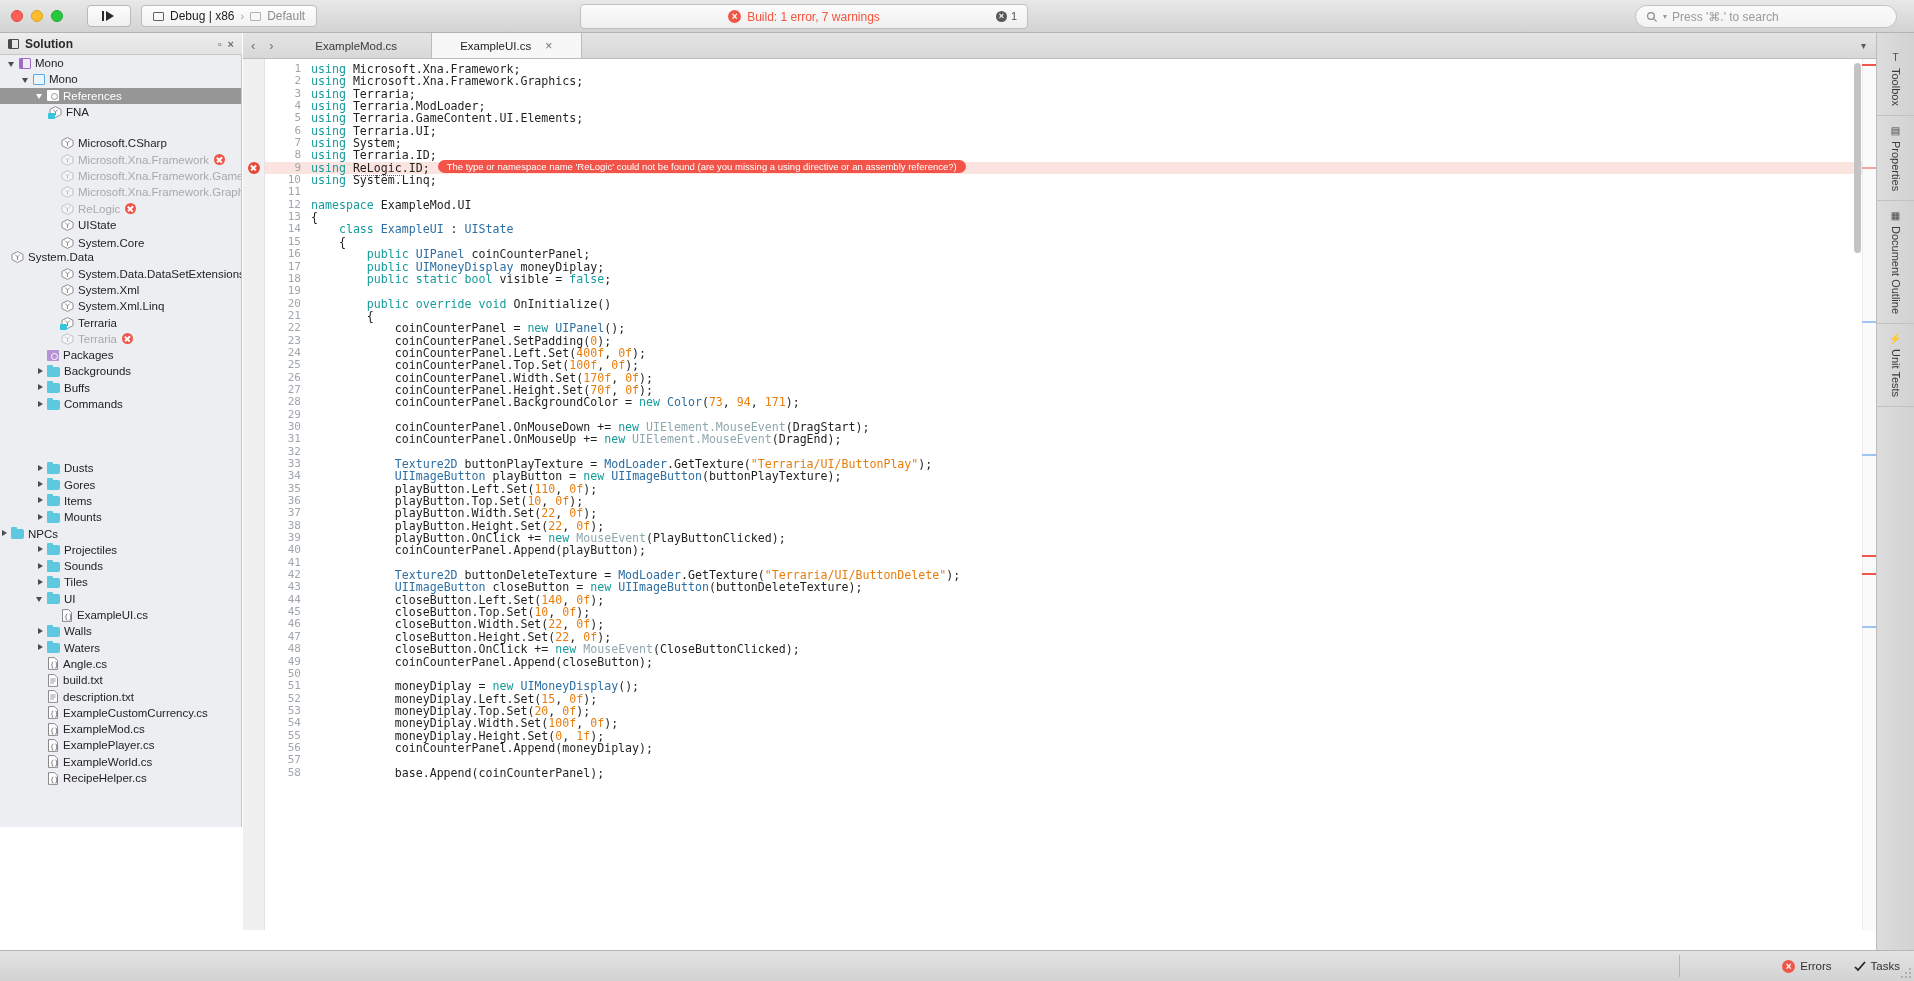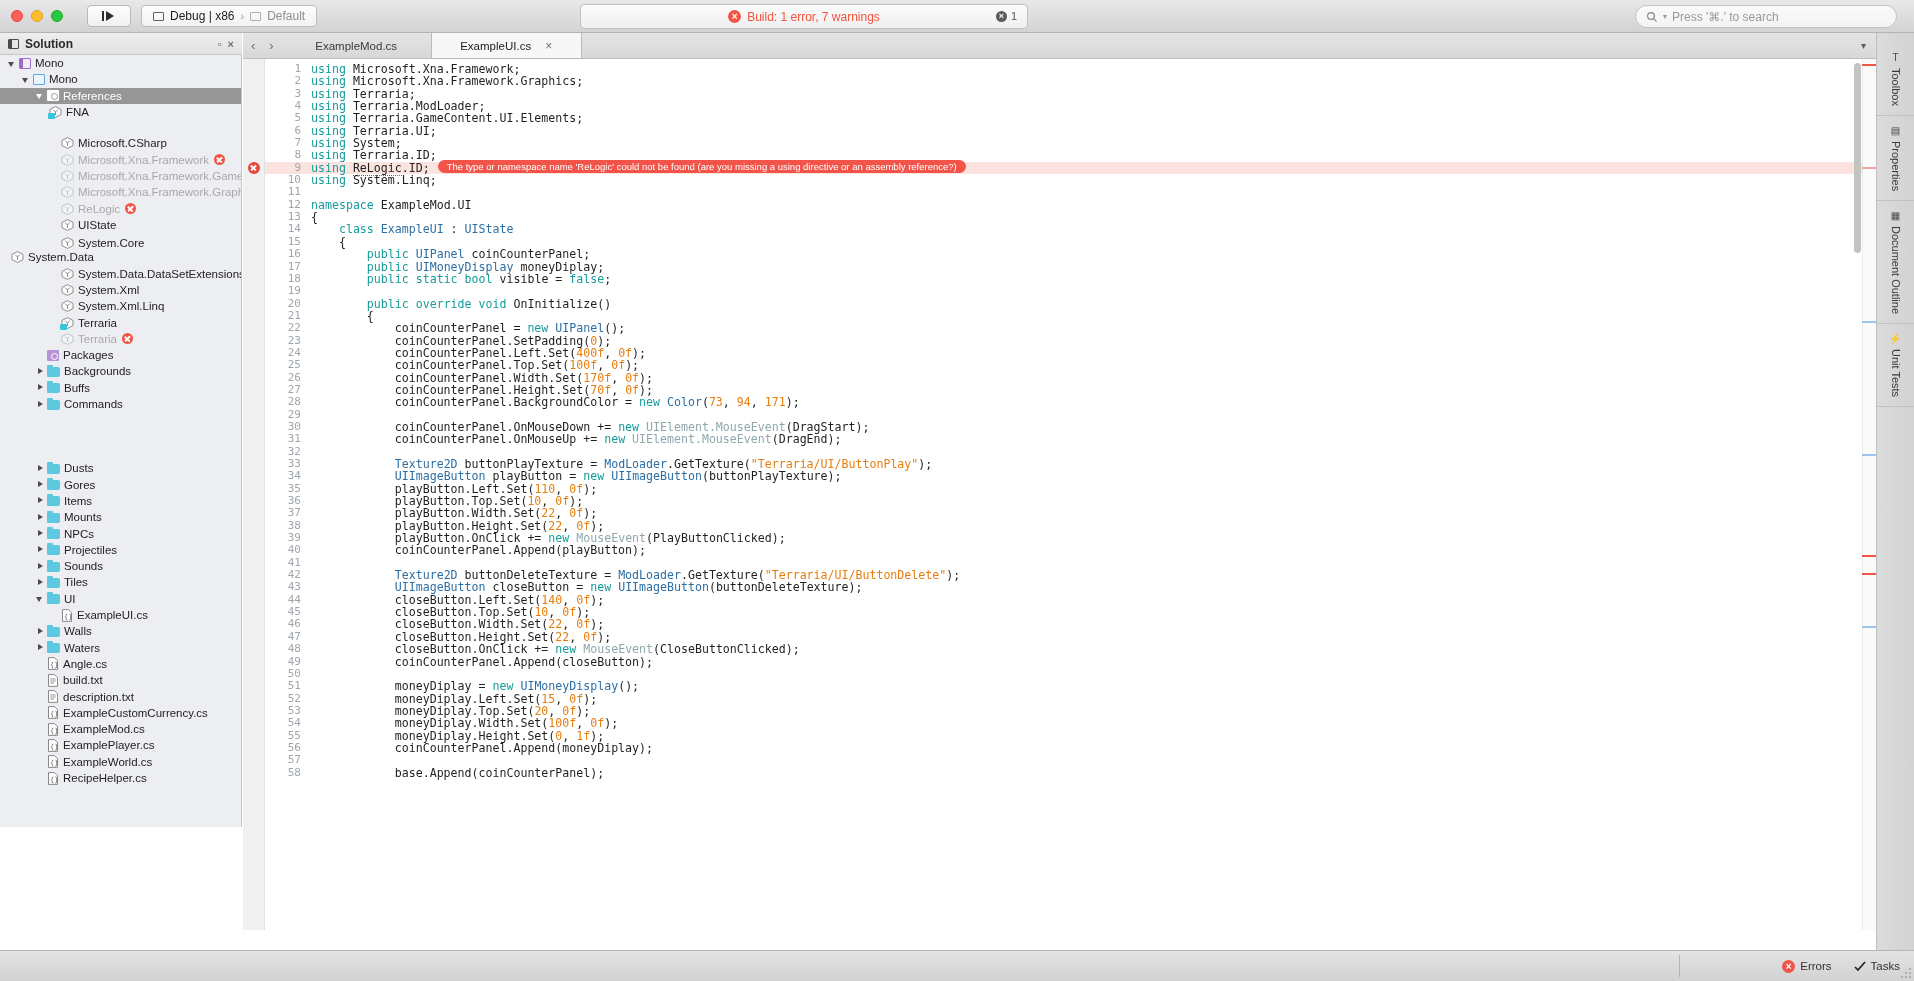--- a/index.html
+++ b/index.html
@@ -546,21 +546,21 @@
     <div class="tree-row" style="padding-left: 36px;">
       <span class="arrow right"></span>
       <span class="ico folder"></span>
       <span>Items</span>
     </div>
     <div class="tree-row" style="padding-left: 36px;">
       <span class="arrow right"></span>
       <span class="ico folder"></span>
       <span>Mounts</span>
     </div>
-    <div class="tree-row" style="padding-left: 36px;">
+    <div class="tree-row" style="">
       <span class="arrow right"></span>
       <span class="ico folder"></span>
       <span>NPCs</span>
     </div>
     <div class="tree-row" style="padding-left: 36px;">
       <span class="arrow right"></span>
       <span class="ico folder"></span>
       <span>Projectiles</span>
     </div>
     <div class="tree-row" style="padding-left: 36px;">

